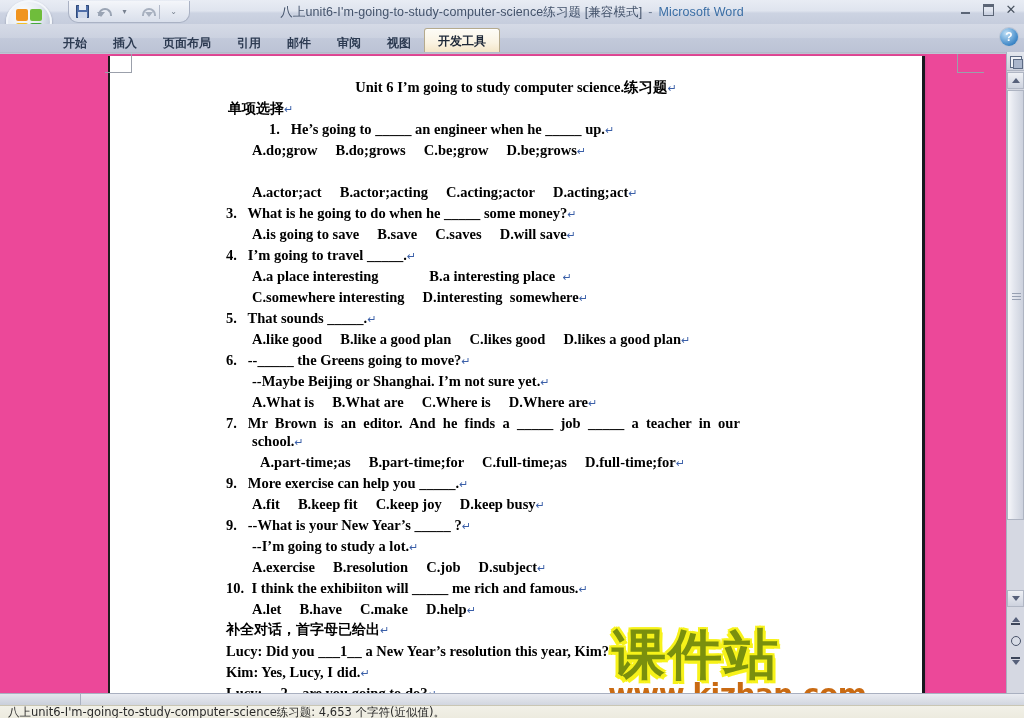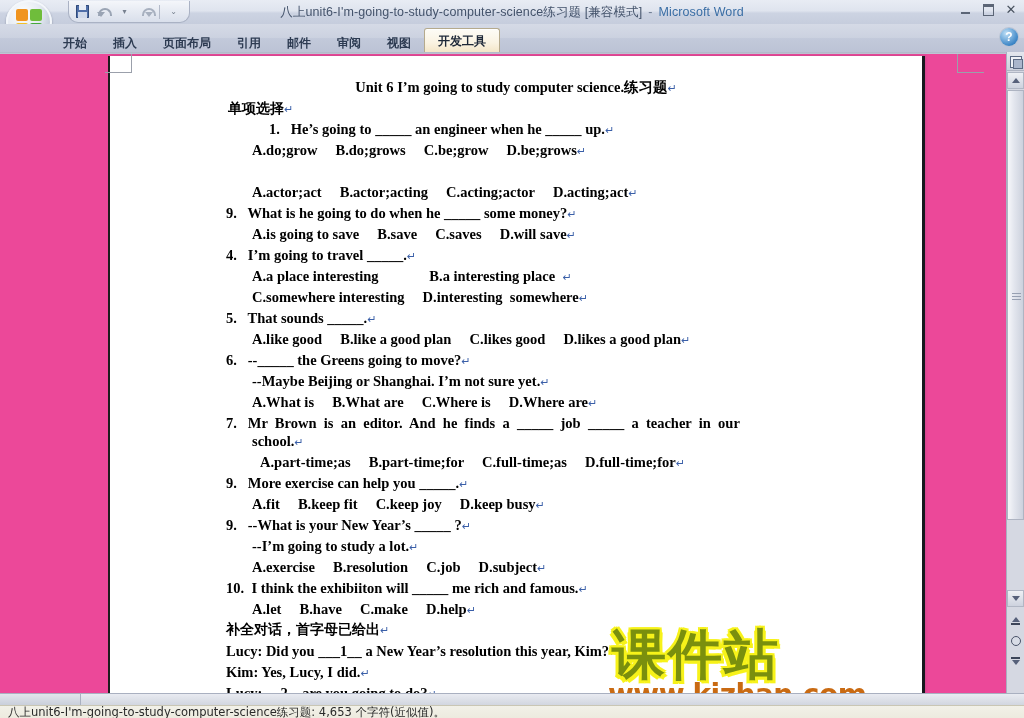--- a/index.html
+++ b/index.html
@@ -276,21 +276,21 @@
   </div>
 
   <div class="docarea">
     <div class="page">
       <div class="doc" id="doc-lines">
           <div class="ln center" style="top: 24px; left: 0px; width: 812px;"><span>Unit 6 I’m going to study computer science.练习题</span><span class="pilcrow">↵</span></div>
           <div class="ln cjk" style="top: 45px; left: 118px; width: 694px;"><span>单项选择</span><span class="pilcrow">↵</span></div>
           <div class="ln" style="top: 66px; left: 116px; width: 696px; margin-left: 43px;"><span>1.   He’s going to _____ an engineer when he _____ up.</span><span class="pilcrow">↵</span></div>
           <div class="ln" style="top: 87px; left: 142px; width: 670px;"><span>A.do;grow     B.do;grows     C.be;grow     D.be;grows</span><span class="pilcrow">↵</span></div>
           <div class="ln" style="top: 129px; left: 142px; width: 670px;"><span>A.actor;act     B.actor;acting     C.acting;actor     D.acting;act</span><span class="pilcrow">↵</span></div>
-          <div class="ln" style="top: 150px; left: 116px; width: 696px;"><span>9.   What is he going to do when he _____ some money?</span><span class="pilcrow">↵</span></div>
+          <div class="ln" style="top: 150px; left: 116px; width: 696px;"><span>3.   What is he going to do when he _____ some money?</span><span class="pilcrow">↵</span></div>
           <div class="ln" style="top: 171px; left: 142px; width: 670px;"><span>A.is going to save     B.save     C.saves     D.will save</span><span class="pilcrow">↵</span></div>
           <div class="ln" style="top: 192px; left: 116px; width: 696px;"><span>4.   I’m going to travel _____.</span><span class="pilcrow">↵</span></div>
           <div class="ln" style="top: 213px; left: 142px; width: 670px;"><span>A.a place interesting              B.a interesting place  </span><span class="pilcrow">↵</span></div>
           <div class="ln" style="top: 234px; left: 142px; width: 670px;"><span>C.somewhere interesting     D.interesting  somewhere</span><span class="pilcrow">↵</span></div>
           <div class="ln" style="top: 255px; left: 116px; width: 696px;"><span>5.   That sounds _____.</span><span class="pilcrow">↵</span></div>
           <div class="ln" style="top: 276px; left: 142px; width: 670px;"><span>A.like good     B.like a good plan     C.likes good     D.likes a good plan</span><span class="pilcrow">↵</span></div>
           <div class="ln" style="top: 297px; left: 116px; width: 696px;"><span>6.   --_____ the Greens going to move?</span><span class="pilcrow">↵</span></div>
           <div class="ln" style="top: 318px; left: 142px; width: 670px;"><span>--Maybe Beijing or Shanghai. I’m not sure yet.</span><span class="pilcrow">↵</span></div>
           <div class="ln" style="top: 339px; left: 142px; width: 670px;"><span>A.What is     B.What are     C.Where is     D.Where are</span><span class="pilcrow">↵</span></div>
           <div class="ln" style="top: 360px; left: 116px; width: 696px;"><span>7.   Mr  Brown  is  an  editor.  And  he  finds  a  _____  job  _____  a  teacher  in  our</span></div>

